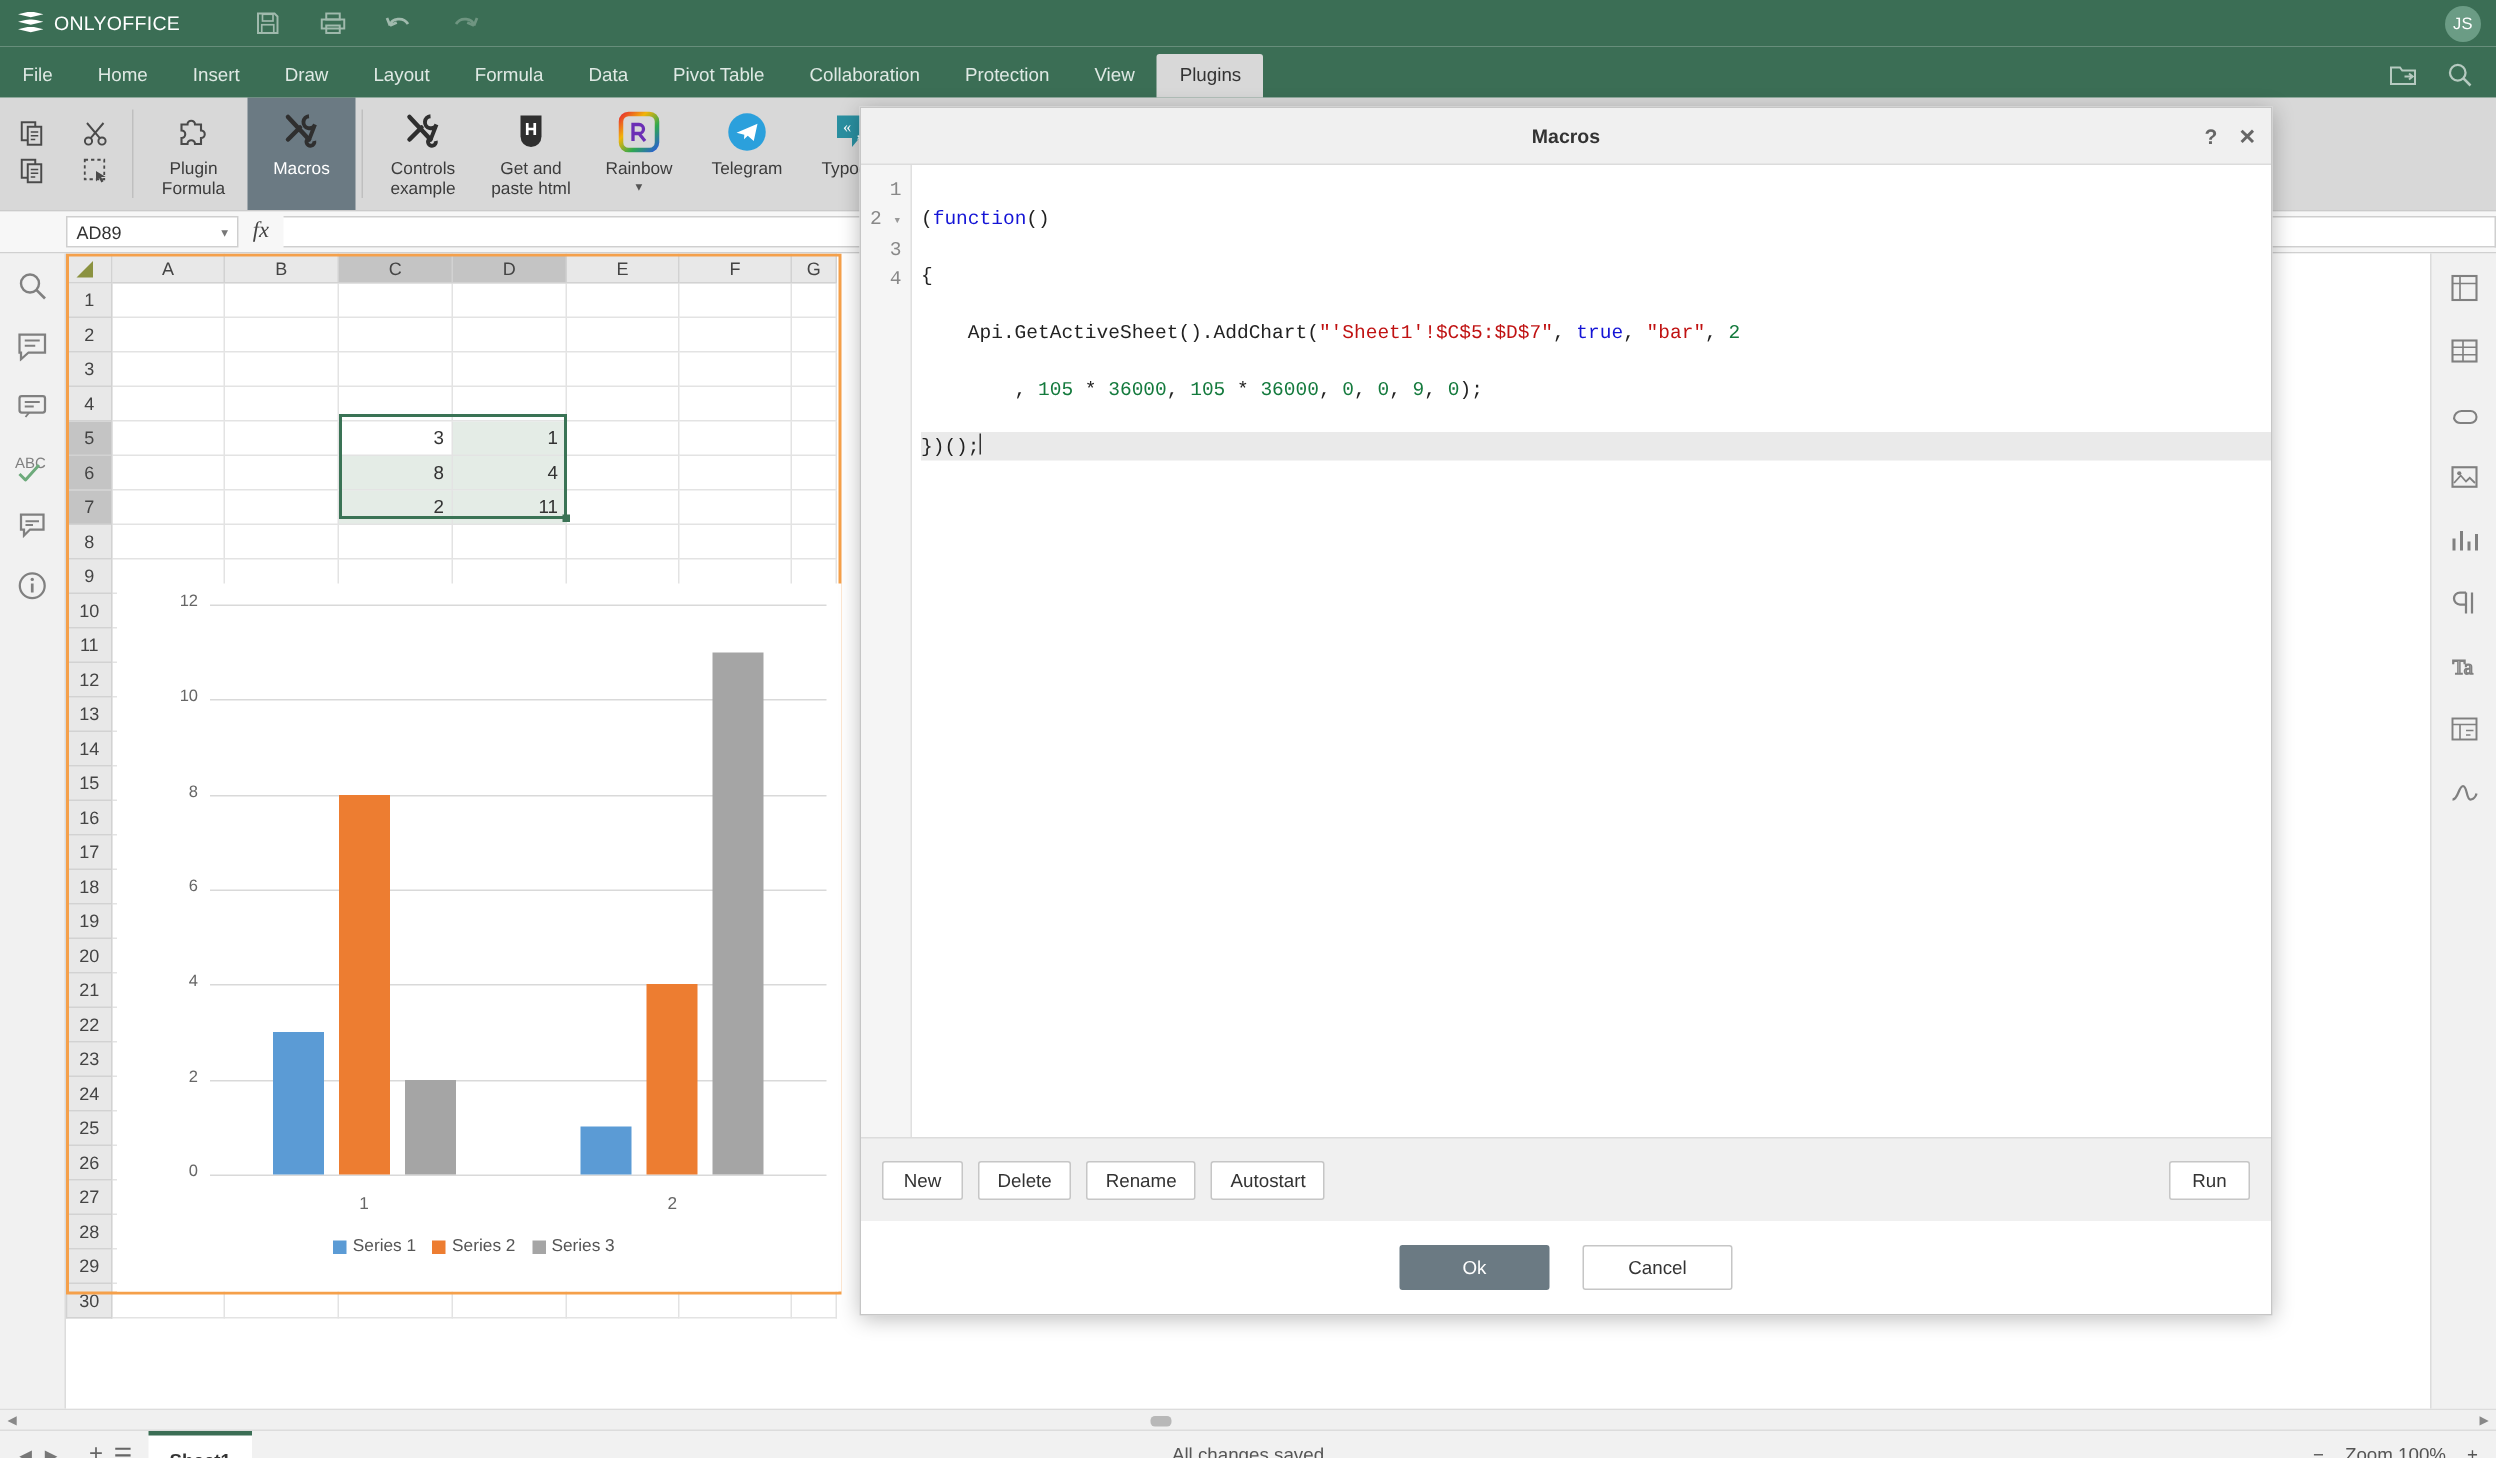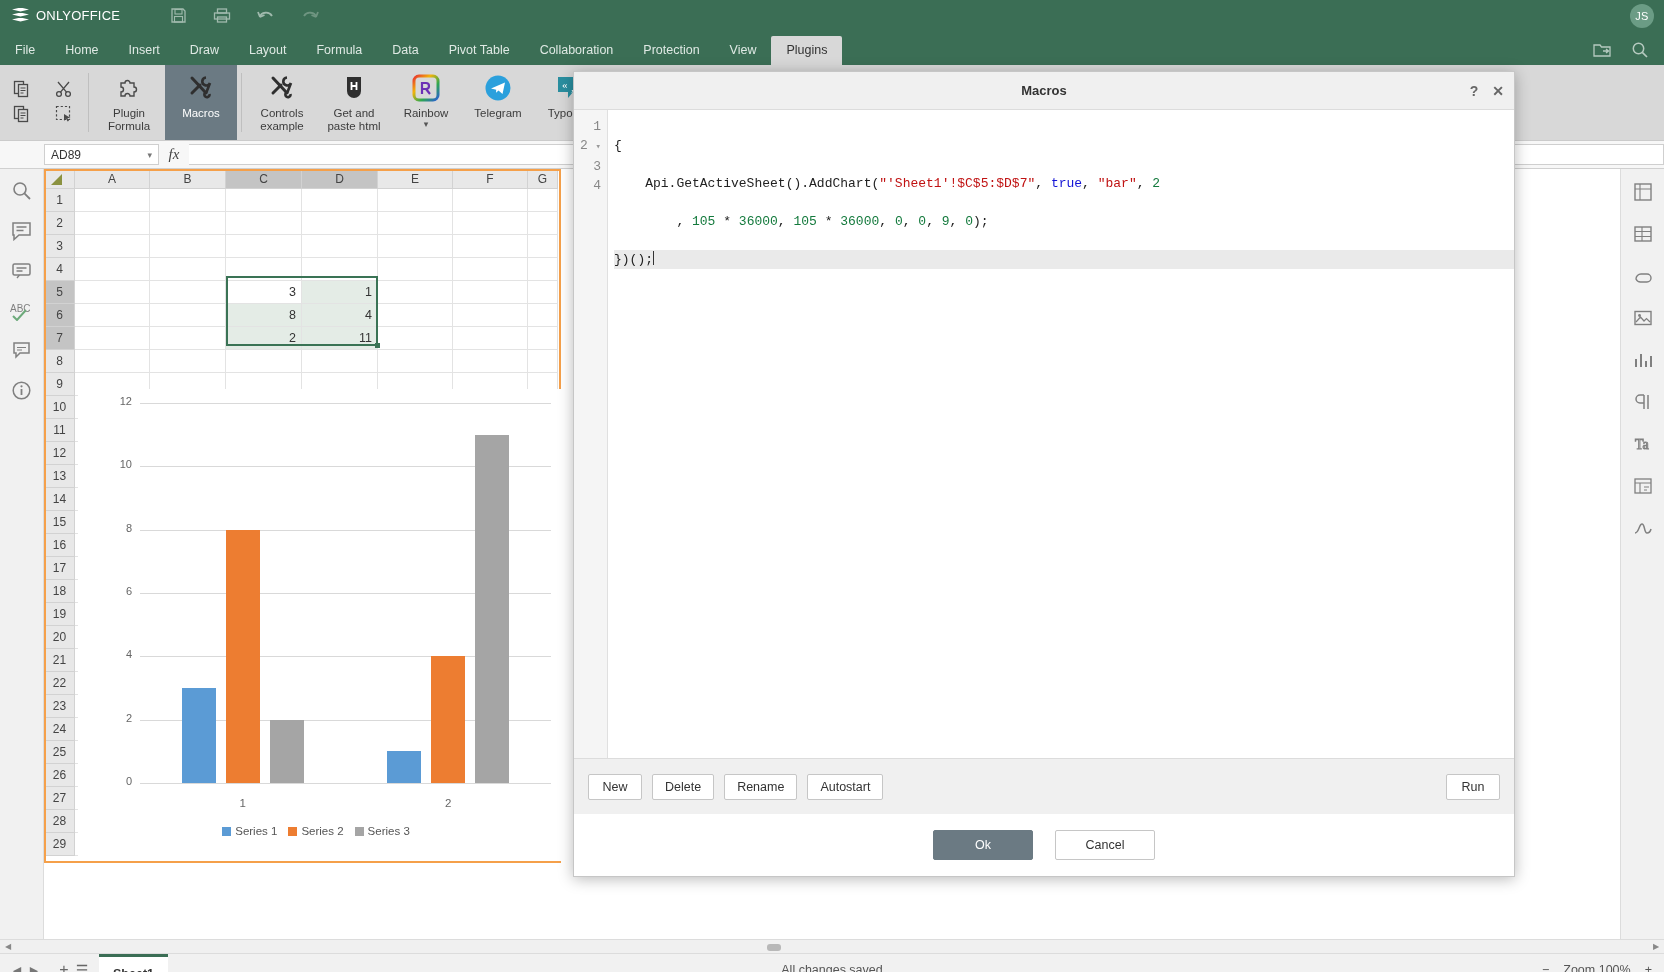--- a/index.html
+++ b/index.html
@@ -702,20 +702,30 @@
             <tr>
               <th class="rowhead" style="width:30px;height:23px">29</th>
               <td class="cell" style="width:75px"></td>
               <td class="cell" style="width:76px"></td>
               <td class="cell" style="width:76px"></td>
               <td class="cell" style="width:76px"></td>
               <td class="cell" style="width:75px"></td>
               <td class="cell" style="width:75px"></td>
               <td class="cell" style="width:30px"></td>
             </tr>
+            <tr>
+              <th class="rowhead" style="width:30px;height:23px">30</th>
+              <td class="cell" style="width:75px"></td>
+              <td class="cell" style="width:76px"></td>
+              <td class="cell" style="width:76px"></td>
+              <td class="cell" style="width:76px"></td>
+              <td class="cell" style="width:75px"></td>
+              <td class="cell" style="width:75px"></td>
+              <td class="cell" style="width:30px"></td>
+            </tr>
           </tbody>
         </table>
       </div>
 
     <div class="activeframe" style="left:0px; top:0px; width:517px; height:694px;"></div>
     <div class="selbox" style="left:182px; top:107px; width:152px; height:70px;"></div>
     <div class="selhandle" style="left:331px; top:174px;"></div>
 
     <div class="chartobj" style="left:34px; top:220px; width:483px; height:472px;">
       <div class="chart-inner" id="chart-root">
@@ -849,20 +859,21 @@
   <div class="dlg-body">
     <div class="dlg-code">
       <div class="gutter">
         <div>1</div>
         <div><span>2</span> <span class="fold">▾</span></div>
         <div>3</div>
         <div></div>
         <div>4</div>
       </div>
       <div class="codearea">
+<div><span>(</span><span class="kw">function</span><span>()</span></div>
 <div><span>{</span></div>
 <div><span>    Api.GetActiveSheet().AddChart(</span><span class="str">"'Sheet1'!$C$5:$D$7"</span><span>, </span><span class="kw">true</span><span>, </span><span class="str">"bar"</span><span>, </span><span class="num">2</span></div>
 <div><span>        , </span><span class="num">105</span><span> * </span><span class="num">36000</span><span>, </span><span class="num">105</span><span> * </span><span class="num">36000</span><span>, </span><span class="num">0</span><span>, </span><span class="num">0</span><span>, </span><span class="num">9</span><span>, </span><span class="num">0</span><span>);</span></div>
 <div class="ln-hl"><span>})();</span><span class="caret"></span></div>
       </div>
     </div>
   </div>
   <div class="dlg-actions">
     <button class="dbtn">New</button>
     <button class="dbtn">Delete</button>

